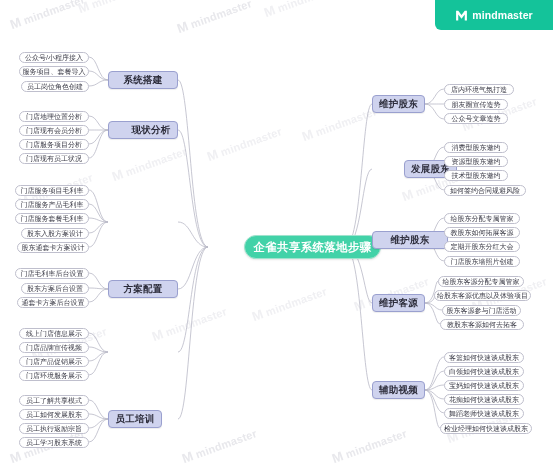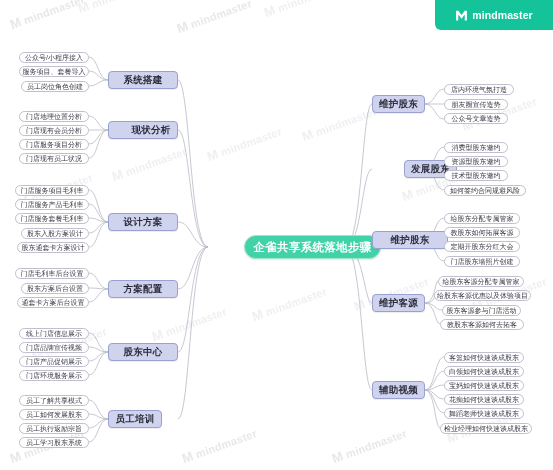--- a/index.html
+++ b/index.html
@@ -179,23 +179,21 @@
     <path d="M425,390 C435,390 435,385 444,385"></path>
     <path d="M425,390 C435,390 435,399 444,399"></path>
     <path d="M425,390 C435,390 435,413 444,413"></path>
     <path d="M425,390 C435,390 435,428 440,428"></path>
   </svg>
 
   <div class="node root" style="left:208px;top:235px;width:137px;margin-left:36px;">企雀共享系统落地步骤</div>
 
   <div class="node branch" style="left:108px;top:71px;width:70px;">系统搭建</div>
   <div class="node branch" style="left:108px;top:121px;width:70px;padding-left:16px;">现状分析</div>
-  <div class="node branch" style="left:108px;top:213px;width:70px;">设计方案</div>
   <div class="node branch" style="left:108px;top:280px;width:70px;">方案配置</div>
-  <div class="node branch" style="left:108px;top:343px;width:70px;">股东中心</div>
   <div class="node branch" style="left:108px;top:410px;width:54px;">员工培训</div>
 
   <div class="node leaf" style="left:19px;top:52px;width:70px;">公众号/小程序接入</div>
   <div class="node leaf" style="left:19px;top:66px;width:70px;">服务项目、套餐导入</div>
   <div class="node leaf" style="left:21px;top:81px;width:68px;">员工岗位角色创建</div>
 
   <div class="node leaf" style="left:19px;top:111px;width:70px;">门店地理位置分析</div>
   <div class="node leaf" style="left:19px;top:125px;width:70px;">门店现有会员分析</div>
   <div class="node leaf" style="left:19px;top:139px;width:70px;">门店服务项目分析</div>
   <div class="node leaf" style="left:19px;top:153px;width:70px;">门店现有员工状况</div>

